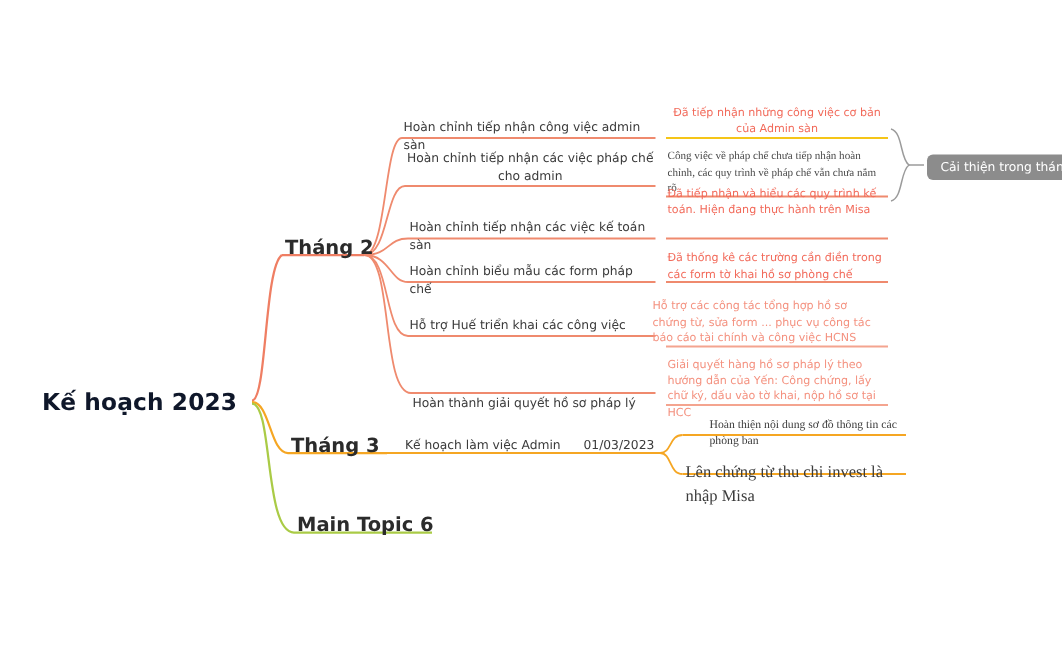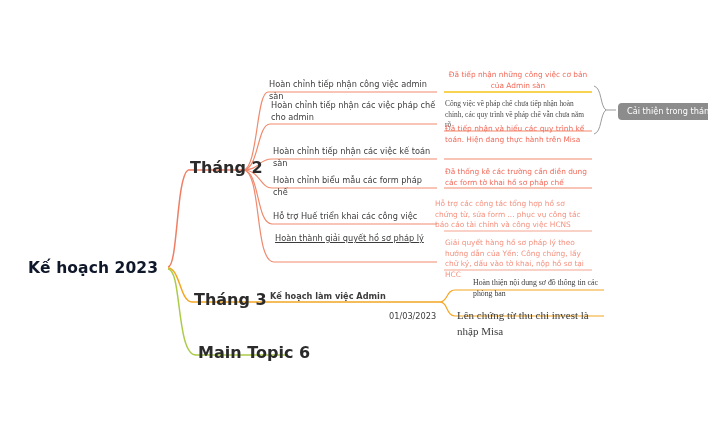--- a/index.html
+++ b/index.html
@@ -26,42 +26,41 @@
     box-sizing: border-box;
   }
   .root-label {
     font-size: 15.5px;
     font-weight: bold;
     color: #0f172a;
     letter-spacing: 0.1px;
     white-space: nowrap;
   }
   .branch-label {
-    font-size: 16px;
+    font-size: 13px;
     font-weight: bold;
     color: #2b2b2b;
     white-space: nowrap;
   }
   .topic-label {
     font-size: 8.2px;
     color: #3c3c3c;
     line-height: 1.42;
   }
   .note {
     font-size: 7.4px;
     line-height: 1.45;
   }
   .note-red { color: #f26a5a; }
   .note-salmon { color: #f4917f; }
   .note-gray { color: #4a4a4a; font-family: Liberation Serif, serif; }
   .date-label {
     font-size: 8.2px;
     color: #3c3c3c;
     white-space: nowrap;
-    margin-top: 20px;
   }
   .pill {
     position: absolute;
     background: #8c8c8c;
     color: #ffffff;
     font-size: 8.2px;
     border-radius: 4px;
     padding: 4px 9px 5px 9px;
     white-space: nowrap;
     line-height: 1;
@@ -116,36 +115,36 @@
   <path d="M196,355 L288,355" fill="none" stroke="#aacb46" stroke-width="1.5"></path>
 </svg>
 
 <div class="node root-label" style="left:28px; top:259px;">Kế hoạch 2023</div>
 
 <div class="node branch-label" style="left:190px; top:158px;">Tháng 2</div>
 
 <div class="node topic-label" style="left:269px; top:79px; width:165px;">Hoàn chỉnh tiếp nhận công việc admin sàn</div>
 <div class="node note note-red" style="left:445px; top:70px; width:146px;text-align:center;">Đã tiếp nhận những công việc cơ bản của Admin sàn</div>
 
-<div class="node topic-label" style="left:271px; top:100px; width:165px;">Hoàn chỉnh tiếp nhận các việc pháp chế cho admin</div>
+<div class="node topic-label" style="left:271px; top:100px; width:165px;text-align:center;">Hoàn chỉnh tiếp nhận các việc pháp chế cho admin</div>
 <div class="node note note-gray" style="left:445px; top:99px; width:146px;">Công việc về pháp chế chưa tiếp nhận hoàn chỉnh, các quy trình về pháp chế vẫn chưa nắm rõ</div>
 
 <div class="node topic-label" style="left:273px; top:146px; width:165px;">Hoàn chỉnh tiếp nhận các việc kế toán sàn</div>
 <div class="node note note-red" style="left:445px; top:124px; width:146px;">Đã tiếp nhận và hiểu các quy trình kế toán. Hiện đang thực hành trên Misa</div>
 
 <div class="node topic-label" style="left:273px; top:175px; width:165px;">Hoàn chỉnh biểu mẫu các form pháp chế</div>
-<div class="node note note-red" style="left:445px; top:167px; width:146px;">Đã thống kê các trường cần điền dung các form tờ khai hồ sơ pháp chế</div>
+<div class="node note note-red" style="left:445px; top:167px; width:146px;">Đã thống kê các trường cần điền trong các form tờ khai hồ sơ phòng chế</div>
 
 <div class="node topic-label" style="left:273px; top:211px; width:165px;">Hỗ trợ Huế triển khai các công việc</div>
 <div class="node note note-salmon" style="left:435px; top:199px; width:148px;">Hỗ trợ các công tác tổng hợp hồ sơ chứng từ, sửa form ... phục vụ công tác báo cáo tài chính và công việc HCNS</div>
 
-<div class="node topic-label" style="left:275px; top:233px; width:165px;text-decoration:underline;">Hoàn thành giải quyết hồ sơ pháp lý</div>
+<div class="node topic-label" style="left:275px; top:263px; width:165px;">Hoàn thành giải quyết hồ sơ pháp lý</div>
 <div class="node note note-salmon" style="left:445px; top:238px; width:148px;">Giải quyết hàng hồ sơ pháp lý theo hướng dẫn của Yến: Công chứng, lấy chữ ký, dấu vào tờ khai, nộp hồ sơ tại HCC</div>
 
 <div class="pill" style="left:618px; top:103px;">Cải thiện trong tháng 3</div>
 
 <div class="node branch-label" style="left:194px; top:290px;">Tháng 3</div>
-<div class="node topic-label" style="left:270px; top:291px; width:130px;font-weight:bold;">Kế hoạch làm việc Admin</div>
+<div class="node topic-label" style="left:270px; top:291px; width:130px;">Kế hoạch làm việc Admin</div>
 <div class="node date-label" style="left:389px; top:291px;">01/03/2023</div>
 <div class="node note note-gray" style="left:457px; top:277px; width:140px; color:#3c3c3c; font-size:7.8px;margin-left:16px;">Hoàn thiện nội dung sơ đồ thông tin các phòng ban</div>
 <div class="node note note-gray" style="left:457px; top:308px; width:146px; color:#3c3c3c; font-size:11px;">Lên chứng từ thu chi invest là nhập Misa</div>
 
 <div class="node branch-label" style="left:198px; top:343px;">Main Topic 6</div>
 
 </body></html>

